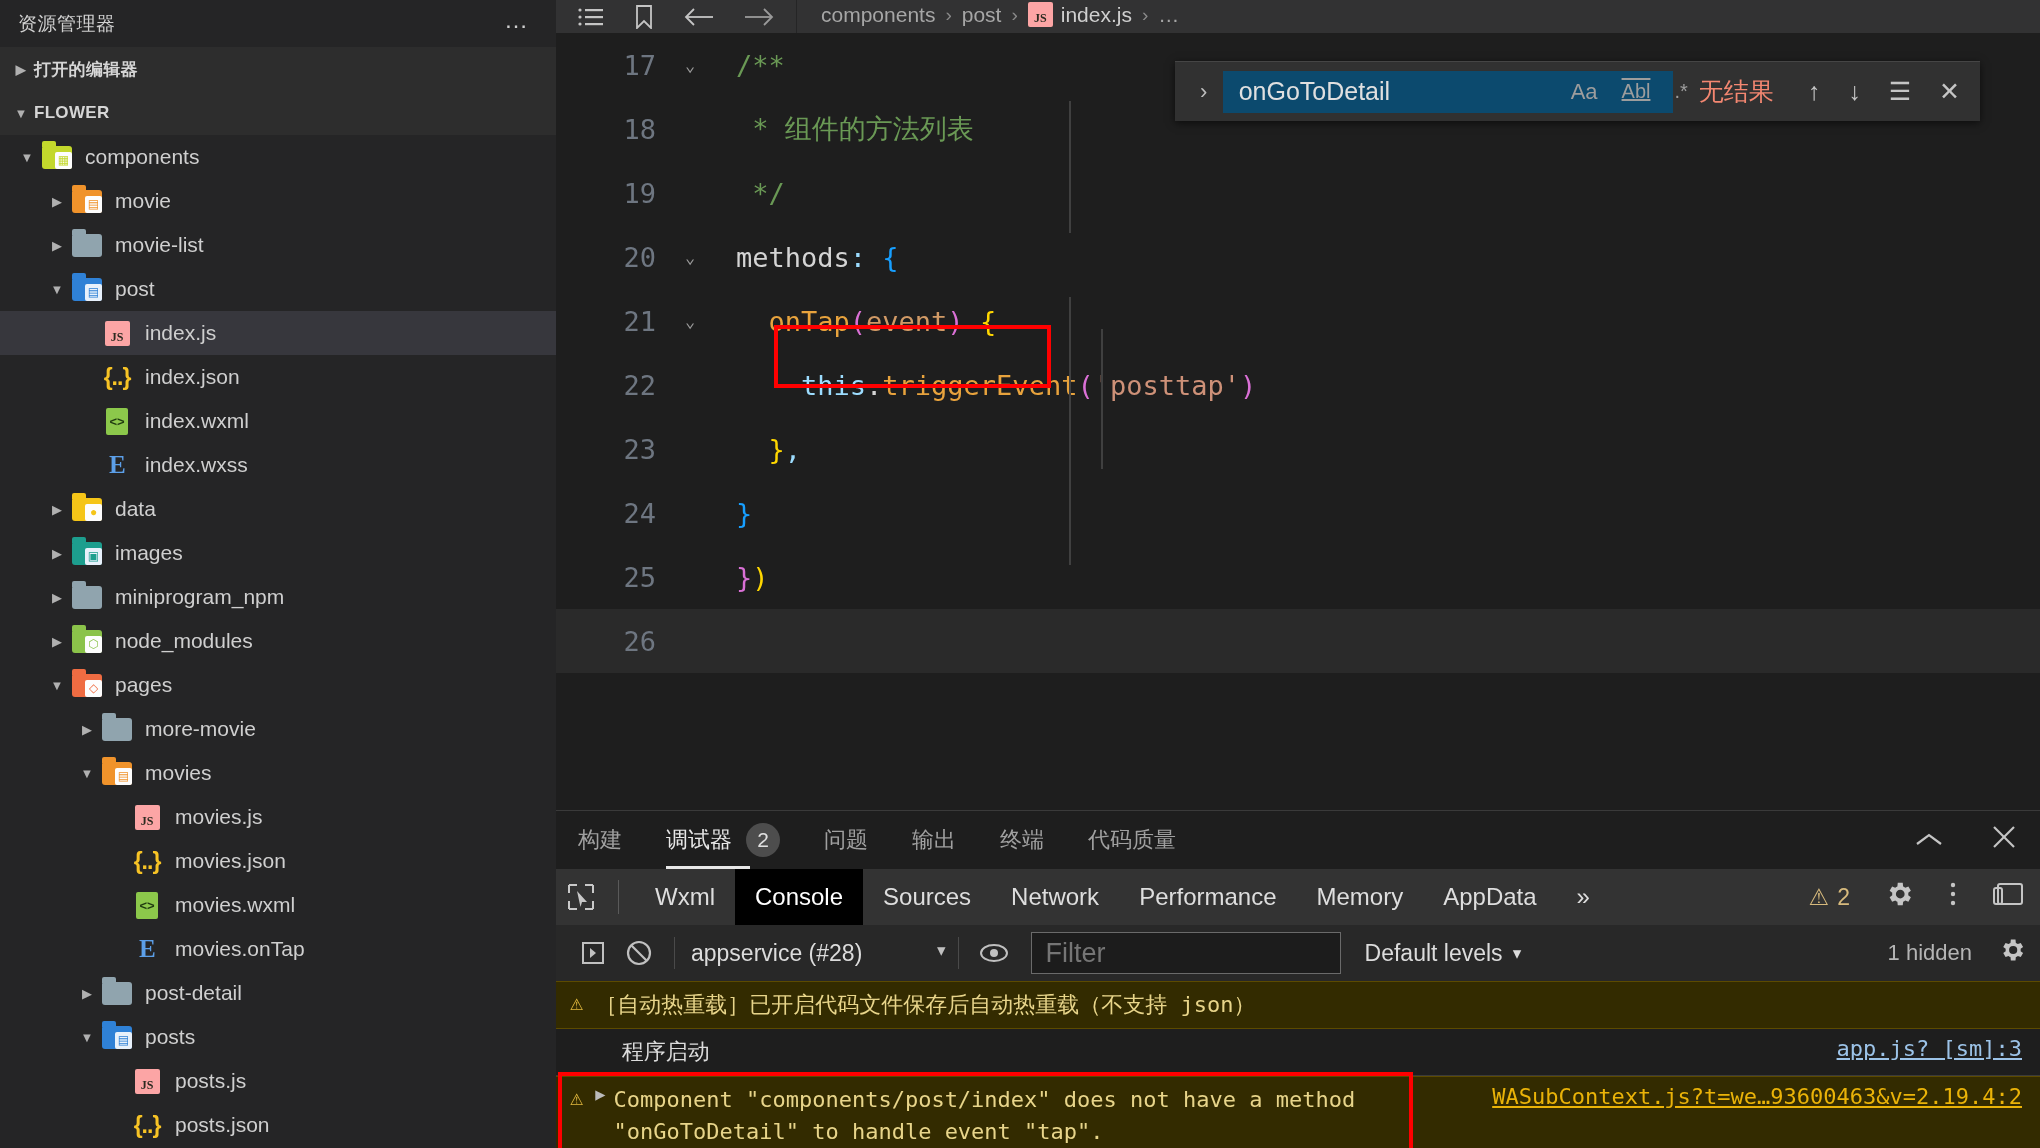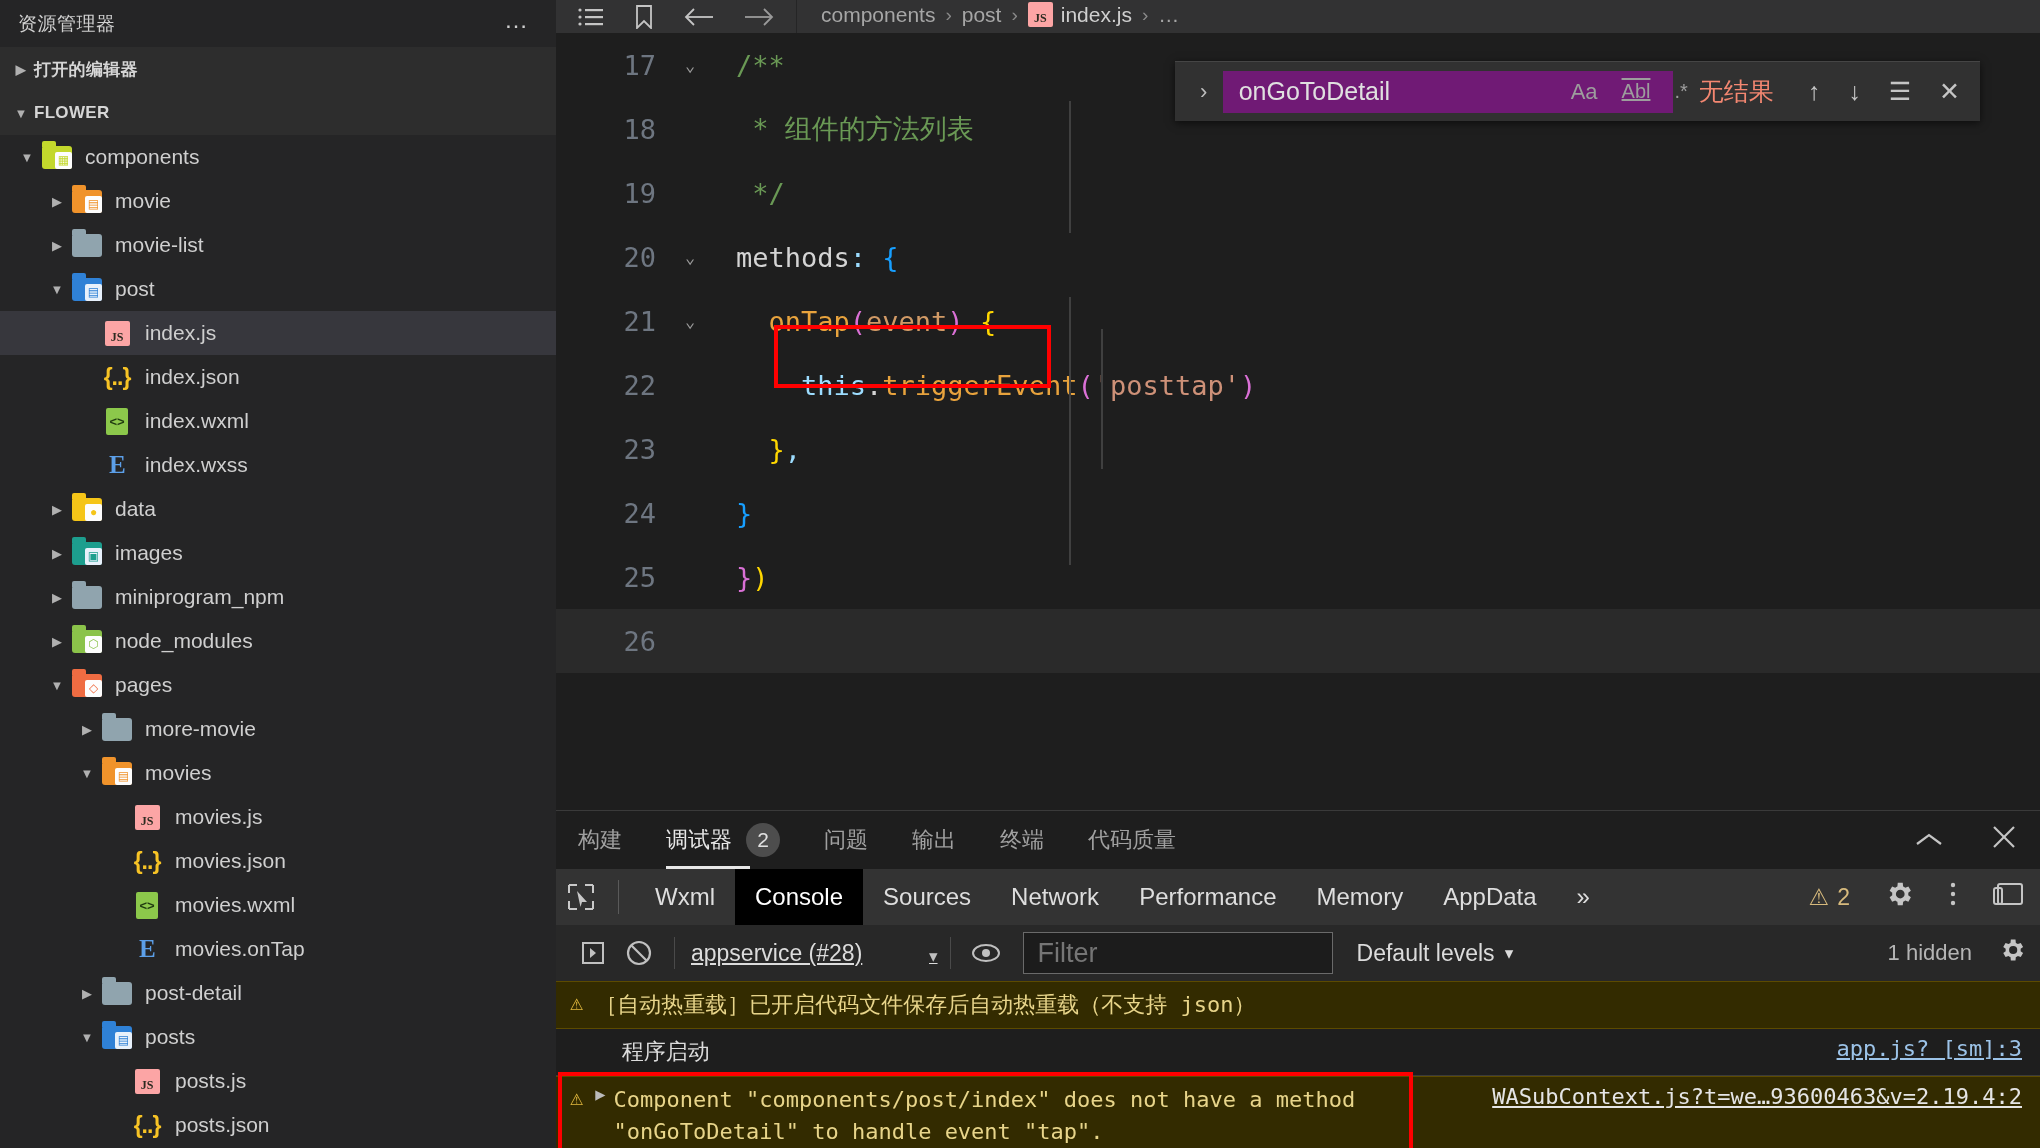--- a/index.html
+++ b/index.html
@@ -73,21 +73,21 @@
   .br2 { color:#DA70D6; }
   .br3 { color:#179fff; }
   .guide { position:absolute; width:2px; background:#404040; }
   .hl-box { position:absolute; border:4px solid #ff0000; }
 
   
   .find { position:absolute; top:28px; right:60px; height:60px; background:#313131;
           box-shadow:0 2px 8px rgba(0,0,0,.6); display:flex; align-items:center;
           border-top:1px solid #454545; z-index:30; padding:0 16px 0 10px; }
   .find .chev { width:38px; text-align:center; color:#bdbdbd; font-size:22px; }
-  .find .fbox { width:450px; height:42px; background:#701a75; display:flex; align-items:center;
+  .find .fbox { width:450px; height:42px; background:#0c4a6e; display:flex; align-items:center;
                 padding:0 10px 0 14px; }
   .find .fbox input { flex:1; background:transparent; border:none; outline:none; color:#e0e0e0;
                       font-size:25px; font-family:"Liberation Sans", sans-serif; }
   .find .fopts { display:flex; align-items:center; gap:16px; color:#9d9d9d; font-size:22px; padding-left:4px; }
   .find .fopts .o { padding:2px 4px; }
   .find .noresult { color:#f48771; font-size:25px; padding:0 34px 0 26px; }
   .find .facts { display:flex; align-items:center; gap:28px; color:#c5c5c5; font-size:25px; padding-right:4px;}
 
   
   .panel { height:338px; flex:none; background:#1e1e1e; display:flex; flex-direction:column;
@@ -107,38 +107,38 @@
   .dt-vsep { width:1px; height:34px; background:#5a5a5a; margin:0 16px; }
   .dtab { font-size:24px; color:#dedede; padding:0 20px; height:56px; display:flex; align-items:center;
           font-family:"Liberation Sans", sans-serif; }
   .dtab.active { background:#000000; color:#ffffff; }
   .dt-right { position:absolute; right:16px; display:flex; align-items:center; gap:34px; color:#c5c5c5; font-size:24px; }
   .warnchip { display:flex; align-items:center; gap:8px; color:#d7ba7d; font-size:23px; }
 
   .con-toolbar { height:56px; background:#282828; display:flex; align-items:center; padding:0 14px; gap:0; position:relative;}
   .ct-ic { width:46px; height:46px; display:flex; align-items:center; justify-content:center; color:#c0c0c0; font-size:25px;}
   .ct-sep { width:1px; height:32px; background:#4a4a4a; margin:0 12px; }
-  .ctx-sel { display:flex; align-items:flex-end; gap:4px; color:#dcdcdc; font-size:23px; padding-left:4px;text-decoration:underline; }
+  .ctx-sel { display:flex; align-items:flex-start; gap:12px; color:#dcdcdc; font-size:23px; padding-left:4px; }
   .ctx-sel .nm { min-width:210px; }
   .ctx-sel .car { font-size:17px; color:#c0c0c0; padding-left:24px; }
   .filter-box { width:310px; height:42px; border:1px solid #6a6a6a; background:#1c1c1c; display:flex; align-items:center;
                 padding:0 12px; margin-left:14px;}
   .filter-box input { background:transparent; border:none; outline:none; color:#cfcfcf; width:100%;
                       font-size:27px; font-family:"Liberation Sans", sans-serif; }
   .levels { color:#dcdcdc; font-size:23px; padding-left:24px; display:flex; align-items:center; gap:10px;}
   .con-right { position:absolute; right:14px; display:flex; align-items:center; gap:26px; color:#b5b5b5; font-size:22px;}
 
   .con-body { flex:1; background:#1e1e1e; overflow:hidden; position:relative; }
   .msg { display:flex; align-items:flex-start; padding:7px 18px 7px 14px; font-family:"DejaVu Sans Mono", monospace;
          font-size:22px; position:relative; min-height:40px; }
   .msg.warn { background:#332b00; border-top:1px solid #5c4a00; border-bottom:1px solid #5c4a00; color:#e8d58a; }
   .msg.info { background:#1e1e1e; border-bottom:1px solid #3a3a3a; color:#dcdcdc; }
   .wicon { color:#e2b93d; font-size:22px; margin-right:12px; flex:none; line-height:1.3;}
   .msg .txt { flex:1; line-height:1.45; white-space:pre-wrap; }
-  .msg .src { color:#e5e5e5; text-decoration:underline; font-size:22px; white-space:nowrap; padding-left:18px;}
+  .msg .src { color:#eab308; text-decoration:underline; font-size:22px; white-space:nowrap; padding-left:18px;}
   .msg.info .src { color:#9cc3e8; }
   .redbox { position:absolute; border:4px solid #ff0000; pointer-events:none; }
 </style>
 </head>
 <body>
 
 <div class="app">
 
   <div class="sidebar">
     <div class="sb-header">

